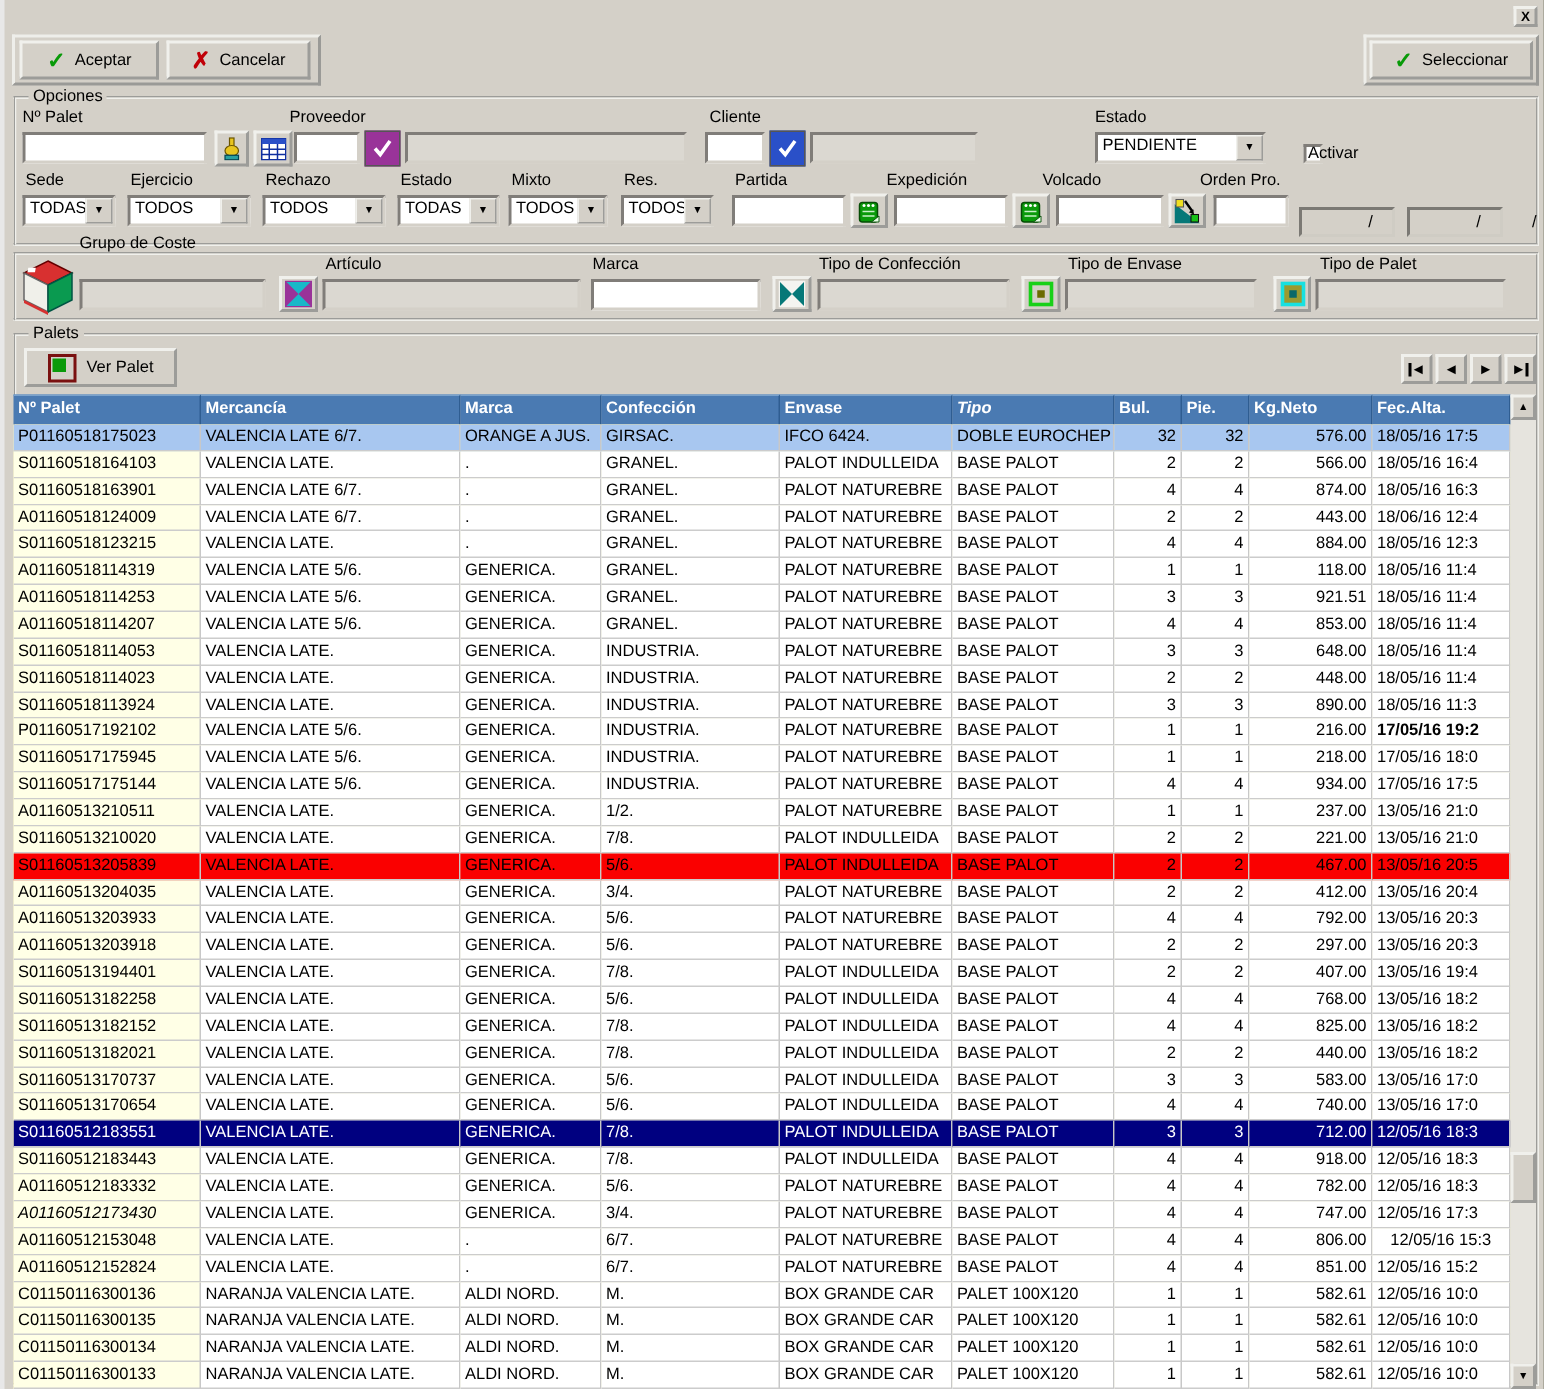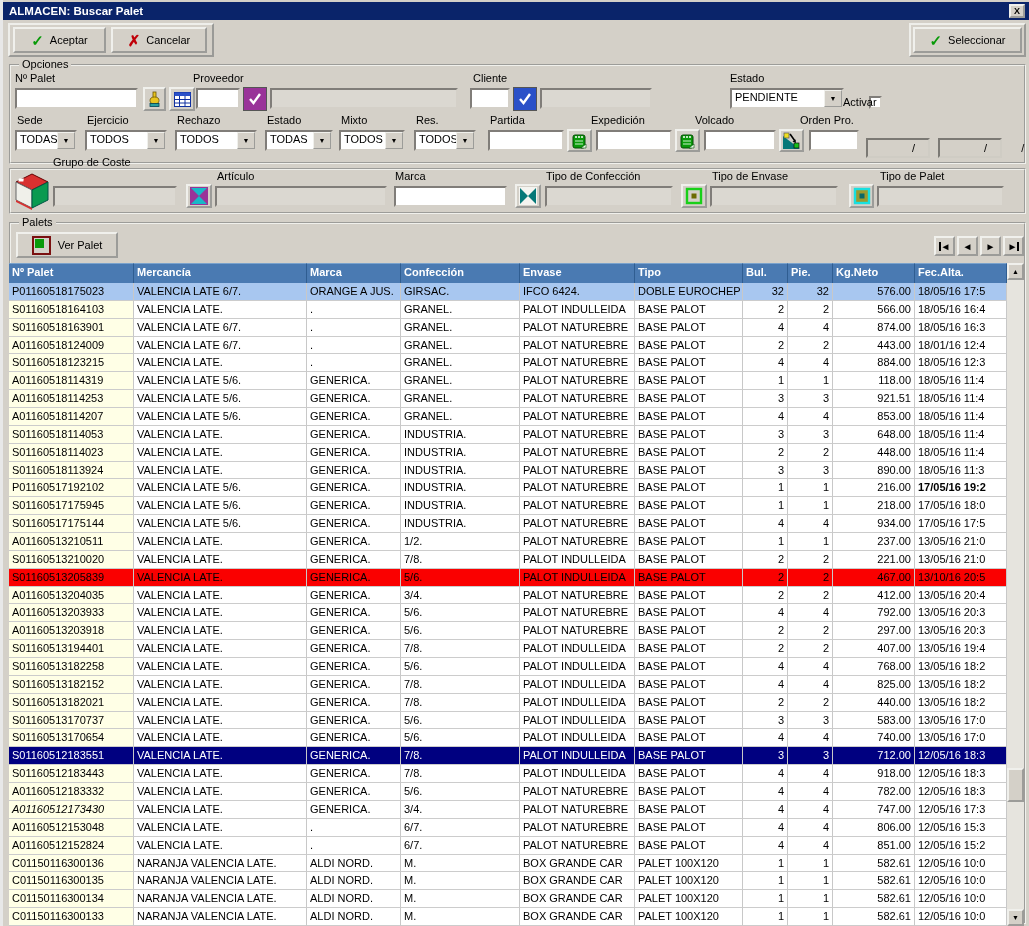--- a/index.html
+++ b/index.html
@@ -56,23 +56,20 @@
   .navbar{display:inline-block;width:2px;height:9px;background:#000;}
   .vericon{display:inline-block;width:13px;height:13px;border:2px solid #7a1010;background:#d4d0c8;
            padding:1px;box-sizing:content-box;}
   .vericon span{display:block;width:9px;height:9px;background:#0a9a0a;}
 </style>
 </head>
 <body>
 
 <div class="win">
 
-  <div class="abs titlebar">
-    <span>ALMACEN: Buscar Palet</span>
-  </div>
   <div class="abs closebtn">
     <span>X</span>
   </div>
 
   <div class="abs band" style="left:5px;top:23px;width:206px;height:34px;"></div>
   <div class="abs btn" style="left:10px;top:27px;width:93px;height:26px;">
     <span class="glyph-check">✓</span>
     <span>Aceptar</span>
   </div>
   <div class="abs btn" style="left:108px;top:27px;width:96px;height:26px;">
@@ -125,21 +122,21 @@
       <polyline points="3,8 6.5,12 13,3" fill="none" stroke="#fff" stroke-width="2.4"></polyline>
     </svg>
   </div>
   <div class="abs rofield" style="left:537px;top:88px;width:112px;height:21px;"></div>
   <div class="abs combo" style="left:727px;top:88px;width:114px;height:21px;">
     <span class="val">PENDIENTE</span>
     <span class="arr">▼</span>
   </div>
 
   <div class="abs chk" style="left:866px;top:96px;"></div>
-  <span class="abs lbl" style="left:840px;top:96px;">Activar</span>
+  <span class="abs lbl" style="left:869px;top:96px;">Activar</span>
   <div class="abs datebox" style="left:863px;top:138px;width:64px;height:20px;">  /  /</div>
   <div class="abs datebox" style="left:935px;top:138px;width:64px;height:20px;">  /  /</div>
 
   <span class="abs lbl" style="left:14px;top:114px;">Sede</span>
   <span class="abs lbl" style="left:84px;top:114px;">Ejercicio</span>
   <span class="abs lbl" style="left:174px;top:114px;">Rechazo</span>
   <span class="abs lbl" style="left:264px;top:114px;">Estado</span>
   <span class="abs lbl" style="left:338px;top:114px;">Mixto</span>
   <span class="abs lbl" style="left:413px;top:114px;">Res.</span>
   <span class="abs lbl" style="left:487px;top:114px;">Partida</span>
@@ -279,21 +276,21 @@
     <span>►</span>
       <span class="navbar"></span>
   </div>
 
   <div class="abs ghead" style="left:6px;top:263px;width:998px;">
       <div class="hcell" style="width: 125px;">Nº Palet</div>
       <div class="hcell" style="width: 173px;">Mercancía</div>
       <div class="hcell" style="width: 94px;">Marca</div>
       <div class="hcell" style="width: 119px;">Confección</div>
       <div class="hcell" style="width: 115px;">Envase</div>
-      <div class="hcell" style="width: 108px;">Tipo</div>
+      <div class="hcell" style="width: 108px; font-style: italic;">Tipo</div>
       <div class="hcell" style="width: 45px;">Bul.</div>
       <div class="hcell" style="width: 45px;">Pie.</div>
       <div class="hcell" style="width: 82px;">Kg.Neto</div>
       <div class="hcell" style="width: 92px;">Fec.Alta.</div>
     </div>
   <div class="abs gbody" style="left:6px;top:283px;width:998px;height:643px;">
       <div class="grow selected-light">
         <div class="gcell" style="width: 125px;">P01160518175023</div>
         <div class="gcell" style="width: 173px;">VALENCIA LATE 6/7.</div>
         <div class="gcell" style="width: 94px;">ORANGE A JUS.</div>
@@ -332,21 +329,21 @@
       <div class="grow">
         <div class="gcell" style="width: 125px;">A01160518124009</div>
         <div class="gcell" style="width: 173px;">VALENCIA LATE 6/7.</div>
         <div class="gcell" style="width: 94px;">.</div>
         <div class="gcell" style="width: 119px;">GRANEL.</div>
         <div class="gcell" style="width: 115px;">PALOT NATUREBRE</div>
         <div class="gcell" style="width: 108px;">BASE PALOT</div>
         <div class="gcell num" style="width: 45px;">2</div>
         <div class="gcell num" style="width: 45px;">2</div>
         <div class="gcell num" style="width: 82px;">443.00</div>
-        <div class="gcell" style="width: 92px;">18/01/16 12:4</div>
+        <div class="gcell" style="width: 92px;">18/06/16 12:4</div>
       </div>
       <div class="grow">
         <div class="gcell" style="width: 125px;">S01160518123215</div>
         <div class="gcell" style="width: 173px;">VALENCIA LATE.</div>
         <div class="gcell" style="width: 94px;">.</div>
         <div class="gcell" style="width: 119px;">GRANEL.</div>
         <div class="gcell" style="width: 115px;">PALOT NATUREBRE</div>
         <div class="gcell" style="width: 108px;">BASE PALOT</div>
         <div class="gcell num" style="width: 45px;">4</div>
         <div class="gcell num" style="width: 45px;">4</div>
@@ -488,21 +485,21 @@
       <div class="grow alert-red">
         <div class="gcell" style="width: 125px;">S01160513205839</div>
         <div class="gcell" style="width: 173px;">VALENCIA LATE.</div>
         <div class="gcell" style="width: 94px;">GENERICA.</div>
         <div class="gcell" style="width: 119px;">5/6.</div>
         <div class="gcell" style="width: 115px;">PALOT INDULLEIDA</div>
         <div class="gcell" style="width: 108px;">BASE PALOT</div>
         <div class="gcell num" style="width: 45px;">2</div>
         <div class="gcell num" style="width: 45px;">2</div>
         <div class="gcell num" style="width: 82px;">467.00</div>
-        <div class="gcell" style="width: 92px;">13/10/16 20:5</div>
+        <div class="gcell" style="width: 92px;">13/05/16 20:5</div>
       </div>
       <div class="grow">
         <div class="gcell" style="width: 125px;">A01160513204035</div>
         <div class="gcell" style="width: 173px;">VALENCIA LATE.</div>
         <div class="gcell" style="width: 94px;">GENERICA.</div>
         <div class="gcell" style="width: 119px;">3/4.</div>
         <div class="gcell" style="width: 115px;">PALOT NATUREBRE</div>
         <div class="gcell" style="width: 108px;">BASE PALOT</div>
         <div class="gcell num" style="width: 45px;">2</div>
         <div class="gcell num" style="width: 45px;">2</div>
@@ -656,21 +653,21 @@
       <div class="grow">
         <div class="gcell" style="width: 125px;">A01160512153048</div>
         <div class="gcell" style="width: 173px;">VALENCIA LATE.</div>
         <div class="gcell" style="width: 94px;">.</div>
         <div class="gcell" style="width: 119px;">6/7.</div>
         <div class="gcell" style="width: 115px;">PALOT NATUREBRE</div>
         <div class="gcell" style="width: 108px;">BASE PALOT</div>
         <div class="gcell num" style="width: 45px;">4</div>
         <div class="gcell num" style="width: 45px;">4</div>
         <div class="gcell num" style="width: 82px;">806.00</div>
-        <div class="gcell" style="width: 92px;">12/05/16 15:3</div>
+        <div class="gcell" style="width: 92px; text-align: center;">12/05/16 15:3</div>
       </div>
       <div class="grow">
         <div class="gcell" style="width: 125px;">A01160512152824</div>
         <div class="gcell" style="width: 173px;">VALENCIA LATE.</div>
         <div class="gcell" style="width: 94px;">.</div>
         <div class="gcell" style="width: 119px;">6/7.</div>
         <div class="gcell" style="width: 115px;">PALOT NATUREBRE</div>
         <div class="gcell" style="width: 108px;">BASE PALOT</div>
         <div class="gcell num" style="width: 45px;">4</div>
         <div class="gcell num" style="width: 45px;">4</div>

